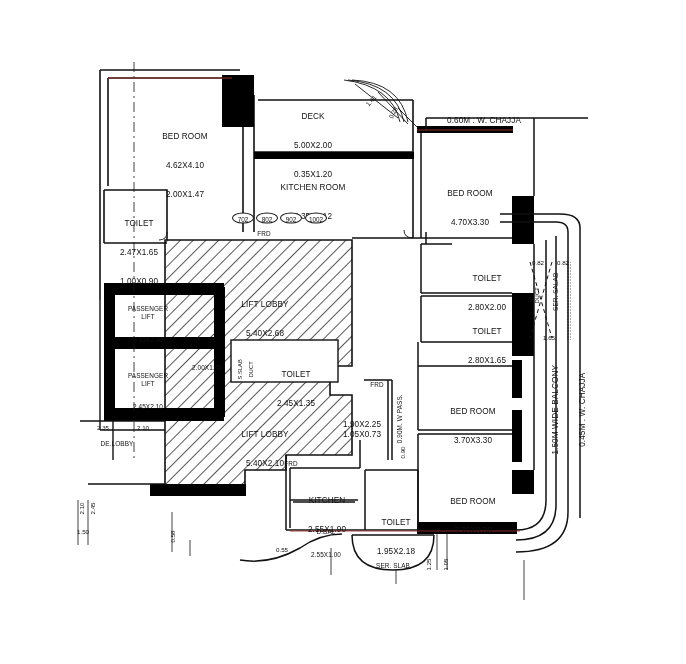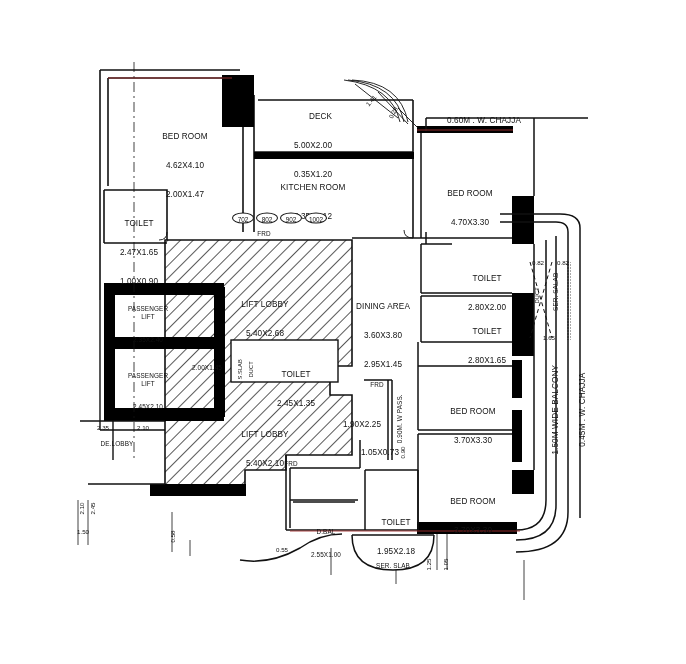--- a/index.html
+++ b/index.html
@@ -262,21 +262,21 @@
       <rect x="232" y="341" width="105" height="40"></rect>
     </g>
   </svg>
 
   <div class="lbl" style="left:185px; top:113px;">
     <div>BED ROOM</div>
     <div>4.62X4.10</div>
     <div>2.00X1.47</div>
   </div>
 
-  <div class="lbl" style="left:313px; top:93px;text-align:right;">
+  <div class="lbl" style="left:313px; top:93px;">
     <div>DECK</div>
     <div>5.00X2.00</div>
     <div>0.35X1.20</div>
   </div>
 
   <div class="lbl" style="left:313px; top:164px;">
     <div>KITCHEN ROOM</div>
     <div>5.35X3.12</div>
   </div>
 
@@ -294,25 +294,20 @@
   <div class="lbl" style="left:487px; top:255px;">
     <div>TOILET</div>
     <div>2.80X2.00</div>
   </div>
 
   <div class="lbl" style="left:487px; top:308px;">
     <div>TOILET</div>
     <div>2.80X1.65</div>
   </div>
 
-  <div class="lbl" style="left:383px; top:283px;">
-    <div>DINING AREA</div>
-    <div>3.60X3.80</div>
-    <div>2.95X1.45</div>
-  </div>
 
   <div class="lbl" style="left:265px; top:281px;">
     <div>LIFT LOBBY</div>
     <div>5.40X2.68</div>
   </div>
 
   <div class="lbl" style="left:265px; top:411px;">
     <div>LIFT LOBBY</div>
     <div>5.40X2.10</div>
   </div>
@@ -325,20 +320,24 @@
   <div class="lbl" style="left:473px; top:388px;">
     <div>BED ROOM</div>
     <div>3.70X3.30</div>
   </div>
 
   <div class="lbl" style="left:473px; top:478px;">
     <div>BED ROOM</div>
     <div>3.70X3.30</div>
   </div>
 
+  <div class="lbl" style="left:327px; top:477px;">
+    <div>KITCHEN</div>
+    <div>2.55X1.90</div>
+  </div>
 
   <div class="lbl small" style="left:326px; top:513px;">
     <div>D.BAL</div>
     <div>2.55X1.00</div>
   </div>
 
   <div class="lbl" style="left:396px; top:499px;">
     <div>TOILET</div>
     <div>1.95X2.18</div>
   </div>
@@ -381,21 +380,21 @@
   <div class="lbl tiny vert" style="left:251px; top:366px; width:30px;">DUCT</div>
 
   <div class="lbl small" style="left:264px; top:230px;">FRD</div>
 
   <div class="lbl small" style="left:377px; top:381px;">FRD</div>
 
   <div class="lbl small" style="left:291px; top:460px;">FRD</div>
 
   <div class="lbl" style="left:362px; top:420px;">1.90X2.25</div>
 
-  <div class="lbl" style="left:362px; top:448px;margin-left:18px;">1.05X0.73</div>
+  <div class="lbl" style="left:362px; top:430px;">1.05X0.73</div>
 
   <div class="lbl small" style="left:207px; top:364px;">2.00X1.45</div>
 
   <div class="dim rot41" style="left:371px; top:97px;">1.41</div>
   <div class="dim rot29" style="left:393px; top:109px;">0.29</div>
   <div class="dim" style="left:538px; top:259px;">0.82</div>
   <div class="dim" style="left:563px; top:259px;">0.82</div>
   <div class="dim" style="left:549px; top:334px;">1.65</div>
   <div class="dim vert" style="left:402px; top:444px; width:22px;">0.90</div>
   <div class="dim vert" style="left:445px; top:556px; width:22px;">1.05</div>

